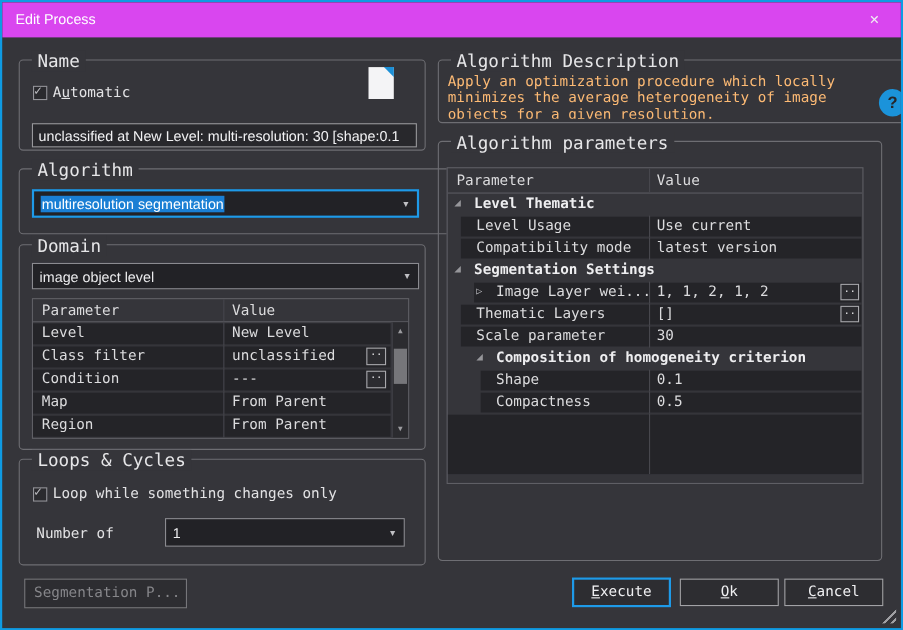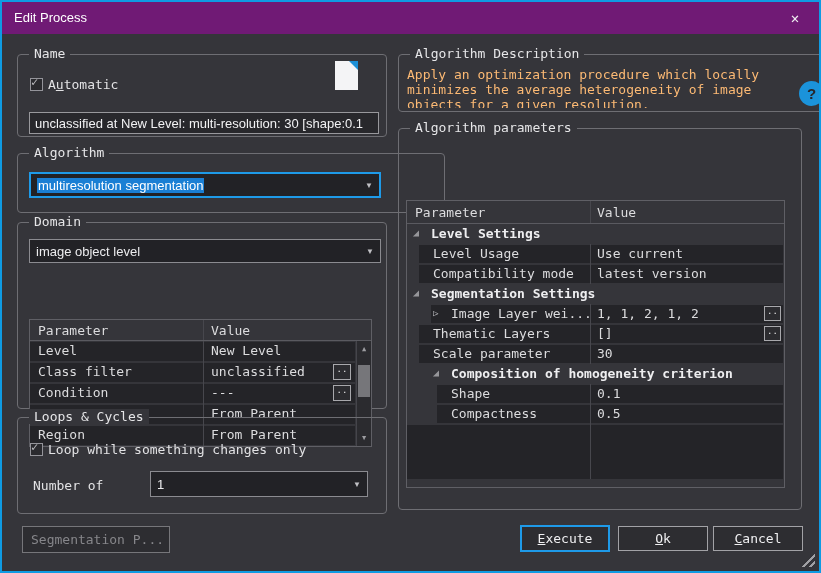--- a/index.html
+++ b/index.html
@@ -1,46 +1,46 @@
 <!DOCTYPE html>
 <html><head>
 <meta charset="utf-8">
 <style>
   html,body{margin:0;padding:0;background:#1e1e22;}
   *{box-sizing:border-box;}
   .dialog{position:relative;width:821px;height:573px;border:2px solid #0f9be3;background:#35353a;
           font-family:"DejaVu Sans Mono",monospace;overflow:hidden;}
   
-  .titlebar{position:absolute;left:0;top:0;right:0;height:32px;background:#701a75;}
+  .titlebar{position:absolute;left:0;top:0;right:0;height:32px;background:#d946ef;}
   .title{position:absolute;left:12px;top:8px;font:13px "Liberation Sans",sans-serif;color:#ffffff;}
   .close{position:absolute;right:14px;top:6px;width:20px;height:20px;display:flex;align-items:center;
          justify-content:center;color:#f0f0f2;font-size:14px;cursor:pointer;}
   
   .group{position:absolute;border:1px solid #6e6e73;border-radius:4px;}
-  .glabel{position:absolute;top:-9px;left:11px;background:#35353a;padding:0 5px;font-size:13px;color:#e6e6e8;white-space:nowrap;}
+  .glabel{position:absolute;top:-9px;left:11px;background:#35353a;padding:0 5px;font-size:16px;color:#e6e6e8;white-space:nowrap;}
   #g-name{left:15px;top:52px;width:370px;height:83px;}
   #g-alg{left:15px;top:151px;width:428px;height:60px;}
   #g-domain{left:15px;top:220px;width:370px;height:187px;}
   #g-loops{left:15px;top:415px;width:370px;height:97px;}
   #g-desc{left:396px;top:52px;width:436px;height:58px;}
   #g-params{left:396px;top:126px;width:404px;height:382px;}
   
   .cbrow{position:absolute;display:flex;align-items:center;font-size:13px;color:#e2e2e4;}
   .cb{width:13px;height:13px;border:1px solid #94949a;background:#2a2a2e;position:relative;margin-right:5px;flex:none;}
   .cb .chk{position:absolute;left:0px;top:-4px;font-size:12px;color:#bcbcc0;}
   
   .tinput{position:absolute;background:#28282c;border:1px solid #98989c;color:#f2f2f4;
           font:13px "Liberation Sans",sans-serif;padding:0 5px;}
   .combo{position:absolute;background:#222226;border:1px solid #8b8b90;display:flex;align-items:center;
          color:#ececee;font:13px "Liberation Sans",sans-serif;padding-left:6px;}
   .combo.focused{border:2px solid #1e9ae8;}
   .combo .sel{background:#1a7fd4;color:#ffffff;padding:0 1px;}
   .combo .arrow{margin-left:auto;width:20px;text-align:center;color:#c0c0c4;font-size:8px;flex:none;}
   
-  .tbl{position:absolute;border:1px solid #5f5f65;background:#35353a;overflow:hidden;margin-top:48px;}
+  .tbl{position:absolute;border:1px solid #5f5f65;background:#35353a;overflow:hidden;}
   .thead{position:relative;border-bottom:1px solid #5a5a60;font-size:13px;color:#dcdcde;}
   .thead .h1{position:absolute;left:8px;top:3px;}
   .vline{position:absolute;top:0;bottom:0;width:1px;background:#47474d;}
   .row{position:relative;font-size:13px;color:#dcdcde;}
   .strip{position:absolute;left:0;top:1px;bottom:1px;background:#242428;}
   .p,.v,.pname,.pval{position:absolute;top:2px;white-space:nowrap;}
   .dots{position:absolute;top:2px;width:18px;height:16px;border:1px solid #a8a8ac;background:#2c2c30;
         color:#e8e8ea;font:9px "DejaVu Sans Mono",monospace;display:flex;align-items:flex-start;
         justify-content:center;padding:0;cursor:pointer;line-height:9px;}
   
@@ -220,21 +220,21 @@
     <div class="tbl" id="params-table">
       <div class="thead">
         <span class="vline"></span>
         <span class="h1">Parameter</span>
         <span class="h2">Value</span>
       </div>
       <div>
   <div class="row prow grp">
 
     <span class="expander expanded" style="left: 6px;">◢</span>
-    <span class="pname" style="left: 24px;">Level Settings</span>
+    <span class="pname" style="left: 24px;">Level Thematic</span>
     <span class="pval"></span>
 
   </div>
 
   <div class="row prow">
     <span class="strip" style="left: 12px;"></span>
     <span class="vline" style="left:183px;"></span>
 
     <span class="pname" style="left: 26px;">Level Usage</span>
     <span class="pval">Use current</span>

